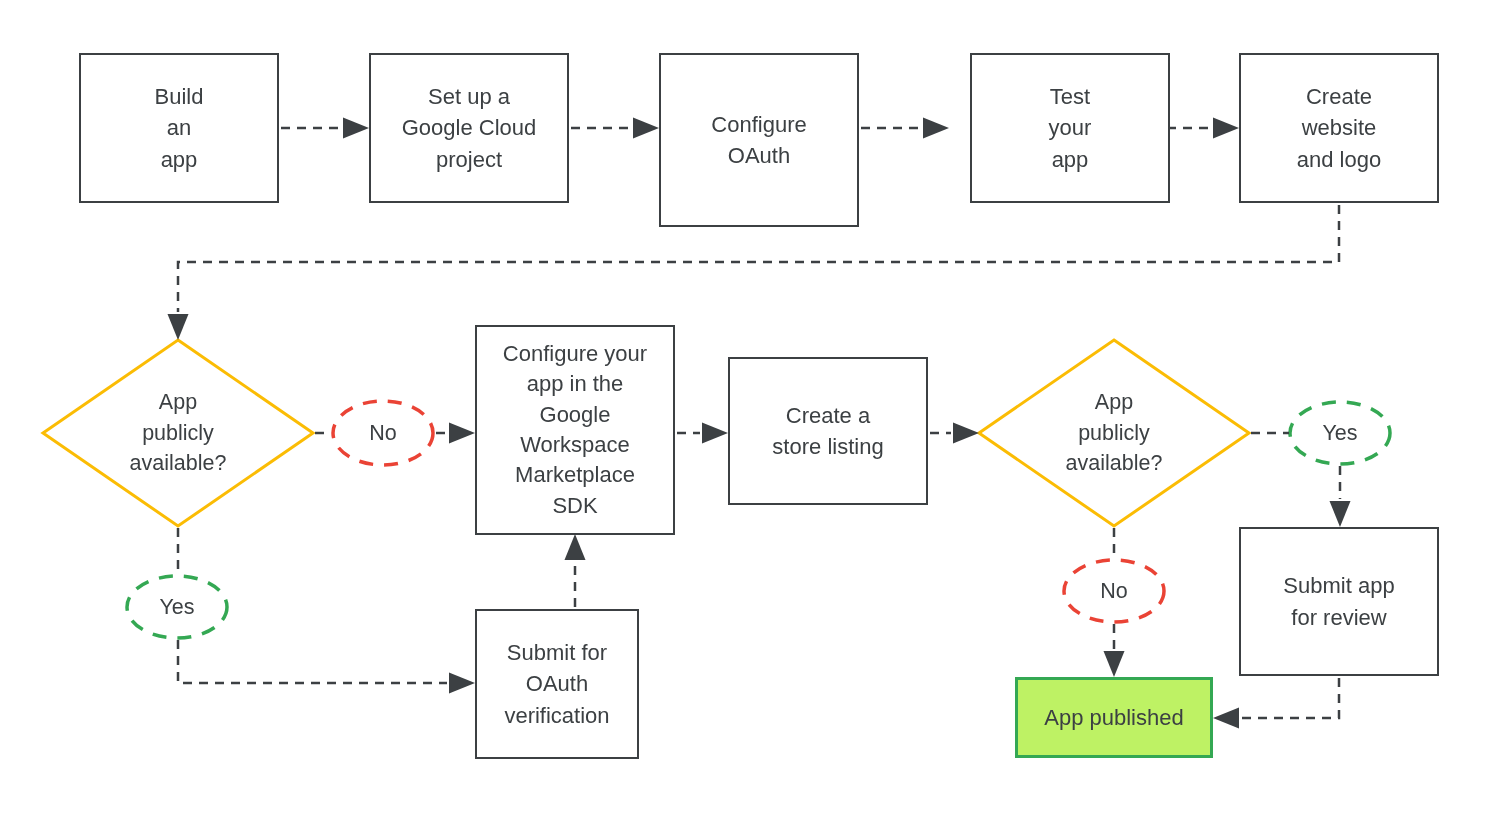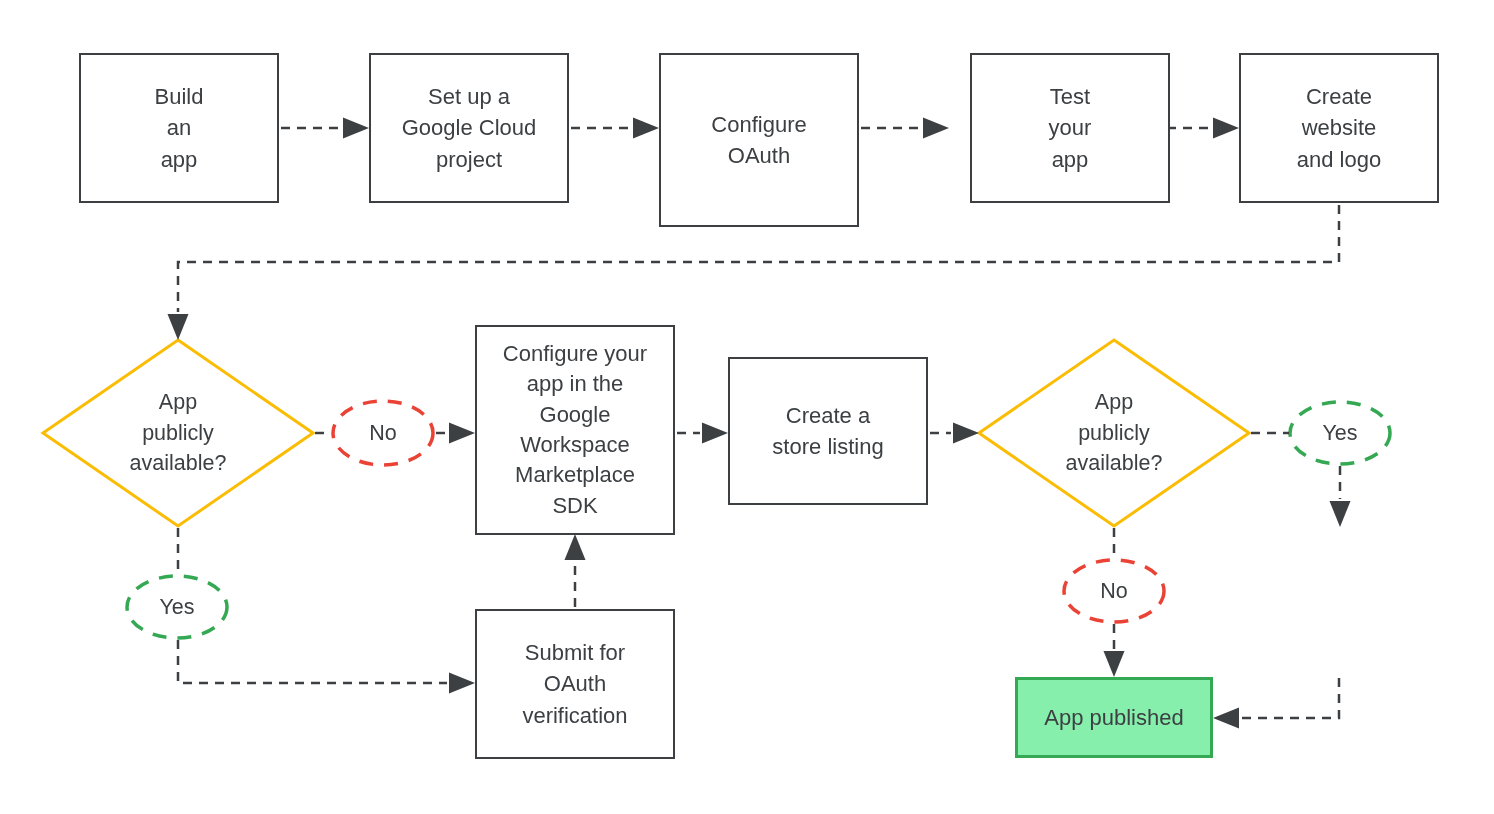--- a/index.html
+++ b/index.html
@@ -38,21 +38,21 @@
     font-size: 22px;
     line-height: 1.42;
     color: #3c4043;
   }
   .process-box {
     border: 2.5px solid #3c4043;
     background: #ffffff;
   }
   .terminal-box {
     border: 3px solid #34A853;
-    background: #86efac;
+    background: #bef264;
   }
   .float-label {
     background: transparent;
     font-size: 21.5px;
   }
 </style>
 </head>
 <body>
 
 <div id="canvas">
@@ -164,26 +164,28 @@
   <div class="node float-label" style="left:127px; top:576px; width:100px; height:62px;">Yes</div>
 
   <div class="node process-box" style="left:728px; top:357px; width:200px; height:148px;">Create a
 store listing</div>
   <div class="node process-box" style="left:475px; top:325px; width:200px; height:210px; line-height:1.38;">Configure your
 app in the
 Google
 Workspace
 Marketplace
 SDK</div>
-  <div class="node process-box" style="left:475px; top:609px; width:200px; height:150px;">Submit for
+  <div class="node process-box" style="left:475px; top:609px; width:164px; height:150px;">Submit for
 OAuth
 verification</div>
 
   <div class="node float-label" style="left:1024px; top:383px; width:180px; height:100px;">App
 publicly
 available?</div>
 
   <div class="node float-label" style="left:1290px; top:402px; width:100px; height:62px;">Yes</div>
   <div class="node float-label" style="left:1064px; top:560px; width:100px; height:62px;">No</div>
 
+  <div class="node process-box" style="left:1239px; top:527px; width:200px; height:149px;">Submit app
+for review</div>
   <div class="node terminal-box" style="left:1015px; top:677px; width:198px; height:81px;">App published</div>
 
 </div>
 
 </body></html>

